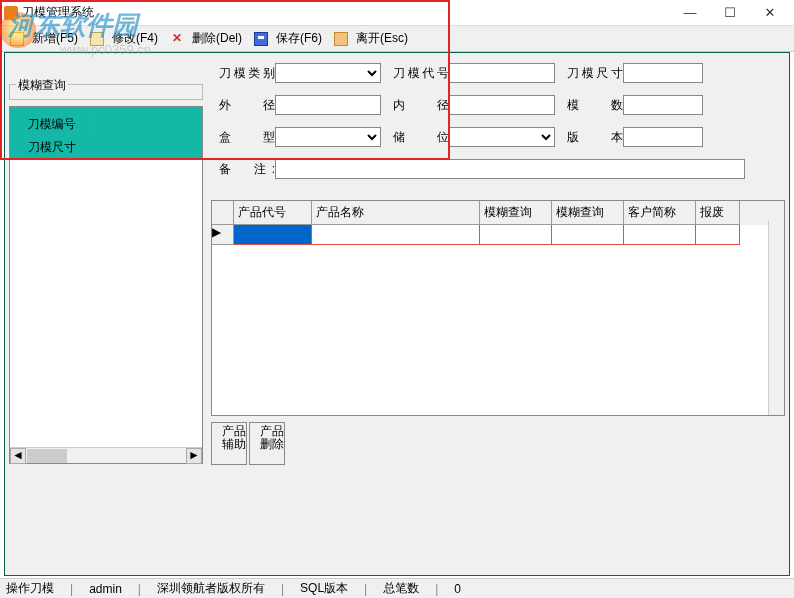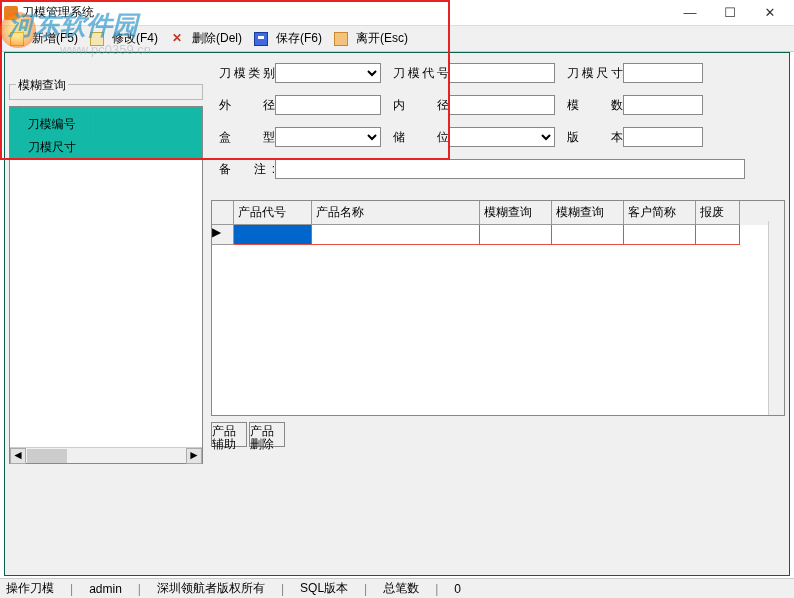--- a/index.html
+++ b/index.html
@@ -44,21 +44,21 @@
 .tab.active { background: #fff; border-bottom: 1px solid #fff; }
 .grid { border: 1px solid #888; height: 216px; background: #fff; margin-top: -1px; position: relative; }
 .grid-head { display: flex; background: #f0f0f0; }
 .gh { border: 1px solid #999; border-top: none; border-left: none; padding: 3px 4px; }
 .grid-row { display: flex; }
 .gc { border-right: 1px solid #e74c3c; border-bottom: 1px solid #e74c3c; height: 20px; }
 .gc.sel { border-right-color: #999; }
 .rowhead { width: 22px; background: #f0f0f0; border-right: 1px solid #999; border-bottom: 1px solid #999; }
 .grid-vscroll { position: absolute; right: 0; top: 20px; bottom: 0; width: 16px; background: #f0f0f0; border-left: 1px solid #ccc; }
 .btn-area { margin-top: 6px; display: flex; gap: 2px; }
-.btn { width: 36px; height: 25px; border: 1px solid #888; background: #f0f0f0; text-align: left; line-height: 13px; padding-top: 2px; }
+.btn { width: 36px; height: 43px; border: 1px solid #888; background: #f0f0f0; text-align: right; line-height: 13px; padding-top: 2px; }
 .statusbar { position: absolute; bottom: 0; left: 0; right: 0; height: 20px; background: #f0f0f0; border-top: 1px solid #ccc; display: flex; align-items: center; padding: 0 6px; gap: 16px; }
 .sb-sep { color: #888; }
 .red-annot { position: absolute; top: 0; left: 0; width: 450px; height: 160px; border: 2px solid #e62222; z-index: 50; pointer-events: none; }
 .main-bg { position: absolute; inset: 0; background: #f0f0f0; }
 </style>
 </head>
 <body>
 
 <div class="watermark-logo"></div>
 <div class="watermark">河东软件园</div>

